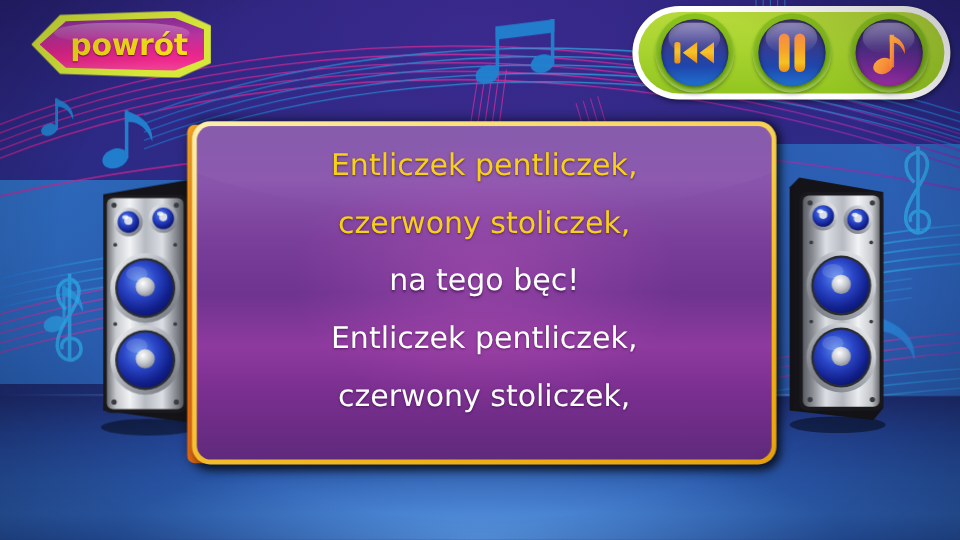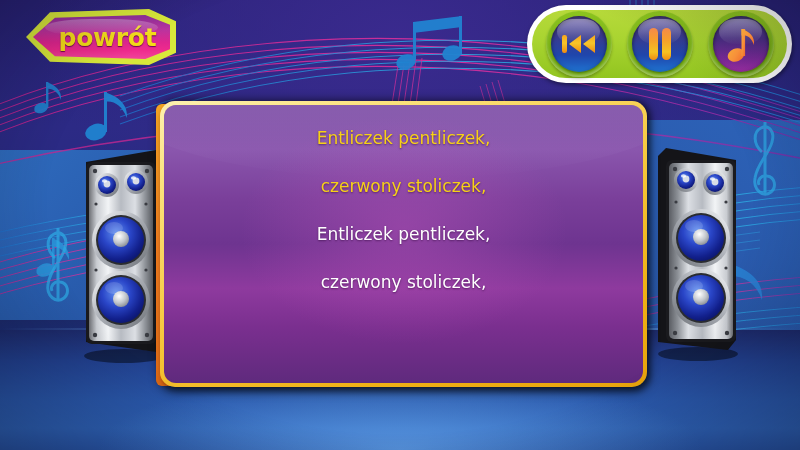--- a/index.html
+++ b/index.html
@@ -146,21 +146,21 @@
     pointer-events:none;
   }
   .lyrics{
     position:relative; z-index:2;
     width:100%; height:100%;
     display:flex; flex-direction:column; align-items:center;
     padding-top:9px;
   }
   .lyric-line{
     font-family:"DejaVu Sans", sans-serif;
-    font-size:17px; line-height:48px; white-space:nowrap;
+    font-size:25px; line-height:48px; white-space:nowrap;
     text-shadow:0 1px 2px rgba(40,0,50,.55);
   }
   .lyric-line.sung{ color:#f7d117; }
   .lyric-line.plain{ color:#ffffff; }
 
   
   .speaker{ position:absolute; }
   .spk-left{ left:76px; top:148px; }
   .spk-right{ left:650px; top:146px; }
 </style>
@@ -458,20 +458,21 @@
 
   <div class="panel-shadow"></div>
   <div class="panel-orange"></div>
   <div class="panel">
     <div class="panel-body">
       <div class="panel-arc"></div>
       <div class="panel-glow"></div>
       <div class="lyrics">
         <div class="lyric-line sung">Entliczek pentliczek,</div>
         <div class="lyric-line sung">czerwony stoliczek,</div>
+        <div class="lyric-line plain">na tego bęc!</div>
         <div class="lyric-line plain">Entliczek pentliczek,</div>
         <div class="lyric-line plain">czerwony stoliczek,</div>
       </div>
     </div>
   </div>
 
   <div class="powrot">
     <div class="powrot-inner">
       <div class="powrot-gloss"></div>
       <span class="powrot-label">powrót</span>

